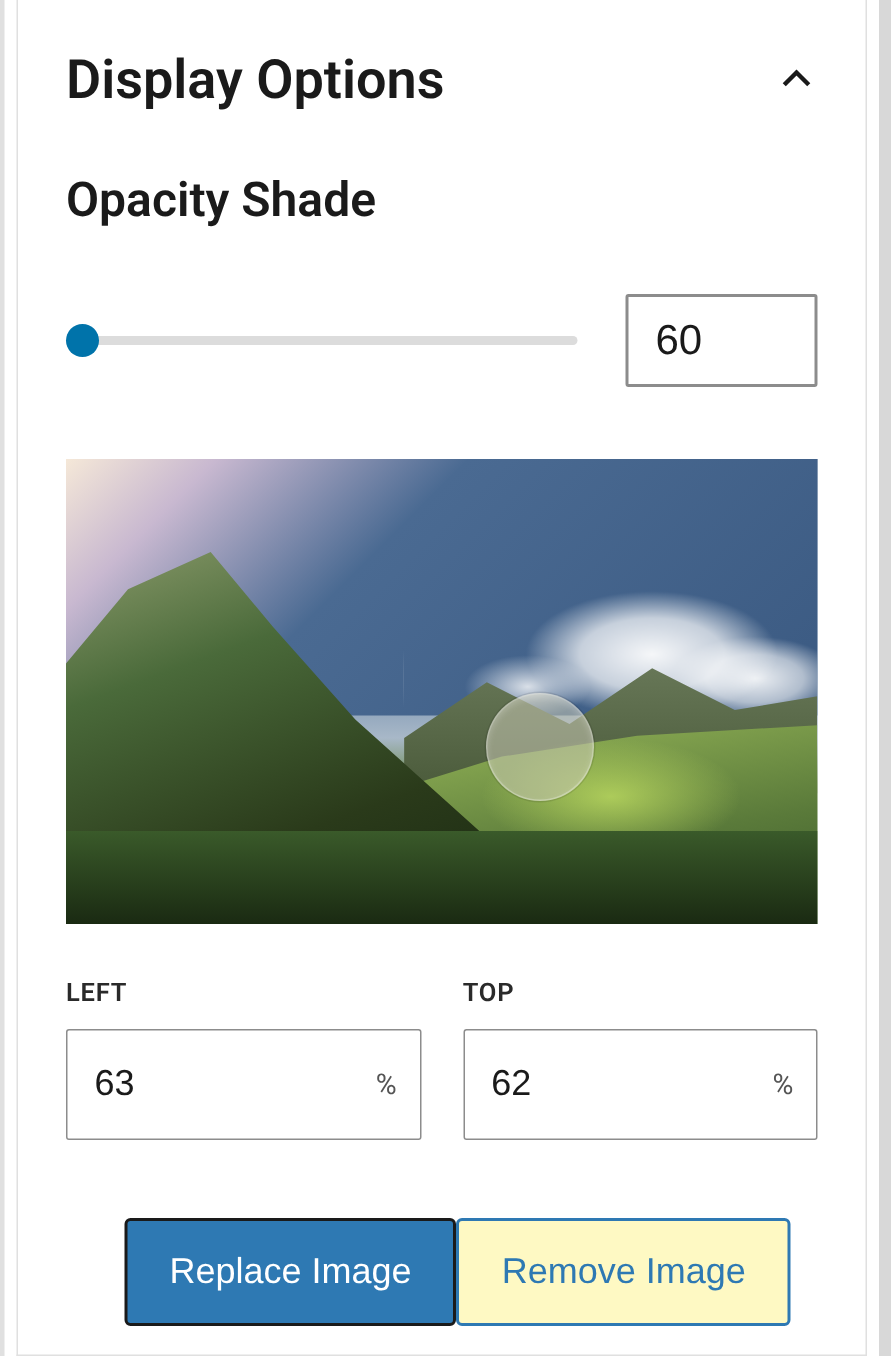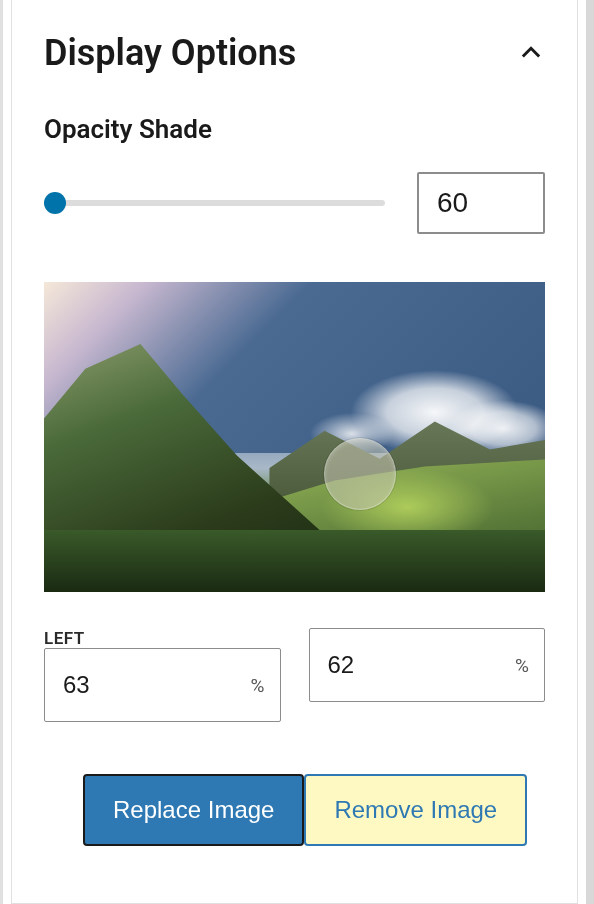--- a/index.html
+++ b/index.html
@@ -44,25 +44,25 @@
       color: #1a1a1a;
     }
     .chevron-up {
       width: 28px;
       height: 28px;
     }
     .section {
       padding: 0 32px;
     }
     .section-label {
-      font-size: 26px;
+      font-size: 32px;
       font-weight: 600;
       color: #1a1a1a;
       margin-top: 40px;
-      margin-bottom: 28px;
+      margin-bottom: 44px;
     }
     .opacity-row {
       display: flex;
       align-items: center;
       gap: 32px;
     }
     .slider-wrap {
       flex: 1;
       position: relative;
       height: 24px;
@@ -186,21 +186,21 @@
       margin-top: 36px;
     }
     .coord-field {
       flex: 1;
     }
     .coord-label {
       font-size: 17px;
       font-weight: 600;
       letter-spacing: 0.5px;
       color: #2a2a2a;
-      margin-bottom: 0;
+      margin-bottom: 14px;
       display: block;
     }
     .coord-input-wrap {
       position: relative;
     }
     .coord-input {
       width: 100%;
       height: 74px;
       border: 1px solid #8c8c8c;
       border-radius: 2px;
@@ -285,20 +285,21 @@
 
       <div class="coords-row">
         <div class="coord-field">
           <span class="coord-label">LEFT</span>
           <div class="coord-input-wrap">
             <input class="coord-input" type="text" value="63" style="">
             <span class="coord-unit">%</span>
           </div>
         </div>
         <div class="coord-field">
+          <span class="coord-label">TOP</span>
           <div class="coord-input-wrap">
             <input class="coord-input" type="text" value="62" style="">
             <span class="coord-unit">%</span>
           </div>
         </div>
       </div>
 
       <div class="button-row">
         <button class="btn btn-primary">Replace Image</button>
         <button class="btn btn-secondary">Remove Image</button>

